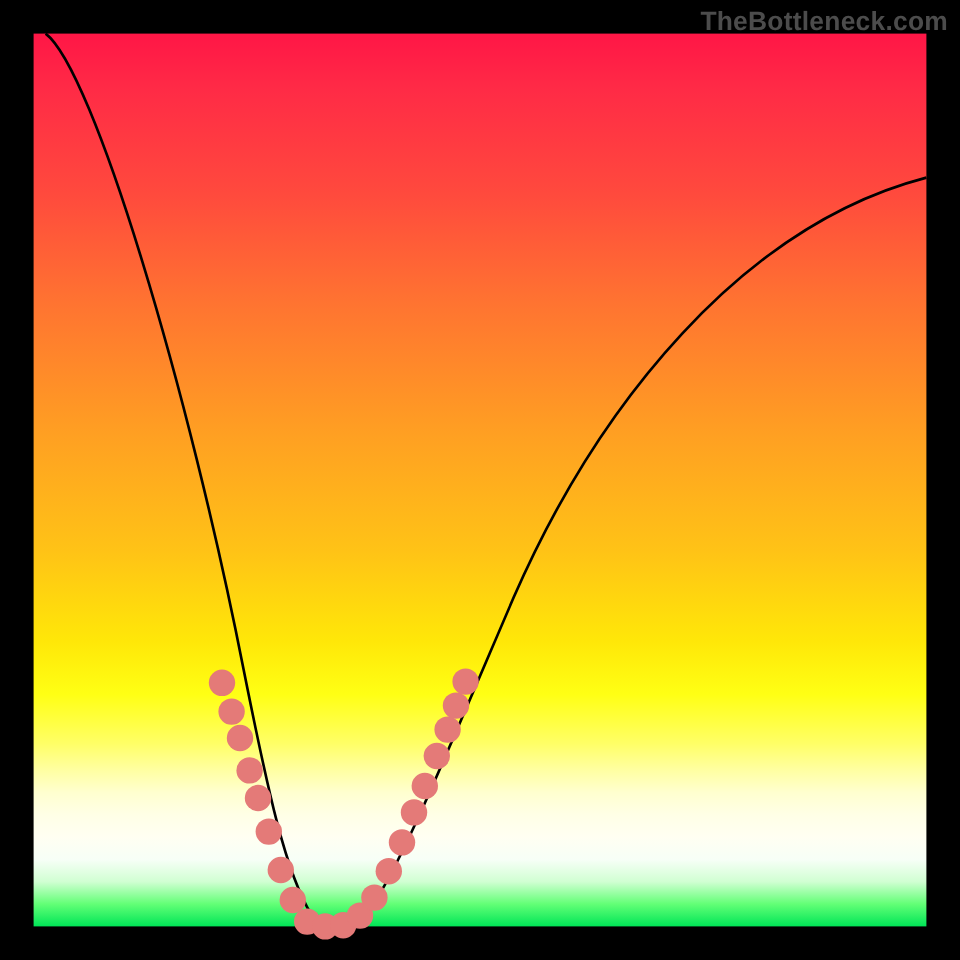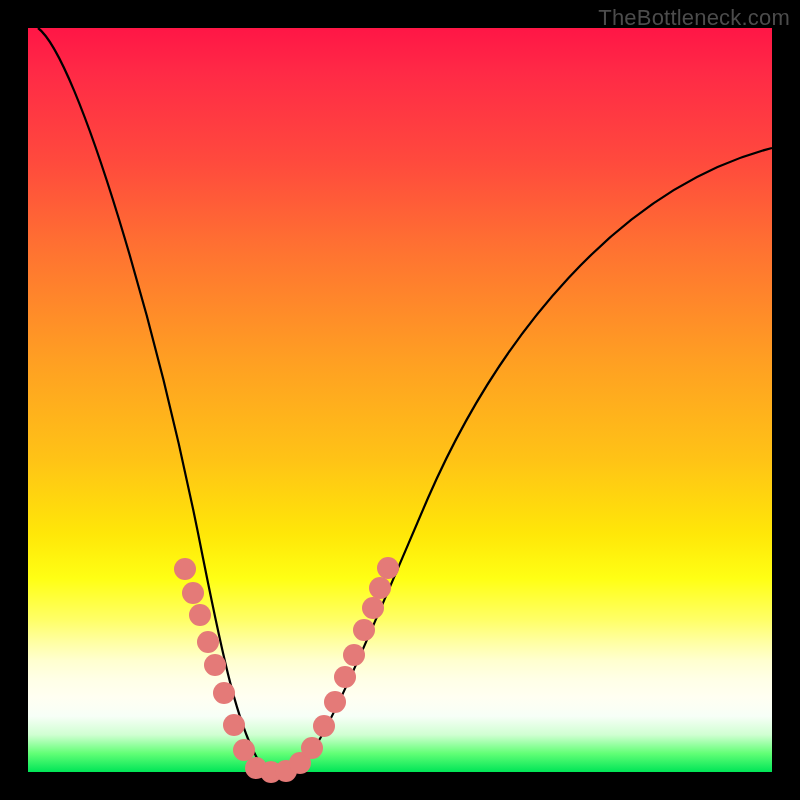--- a/index.html
+++ b/index.html
@@ -45,21 +45,21 @@
       #62ff76 97.5%,
       #00e557 100%
     );
   }
   .watermark {
     position: absolute;
     top: 5px;
     right: 10px;
     color: #4c4c4c;
     font-size: 22px;
-    font-weight: 400;
+    font-weight: 700;
     letter-spacing: 0.2px;
   }
   svg.overlay {
     position: absolute;
     top: 28px;
     left: 28px;
     width: 744px;
     height: 744px;
     overflow: visible;
   }

